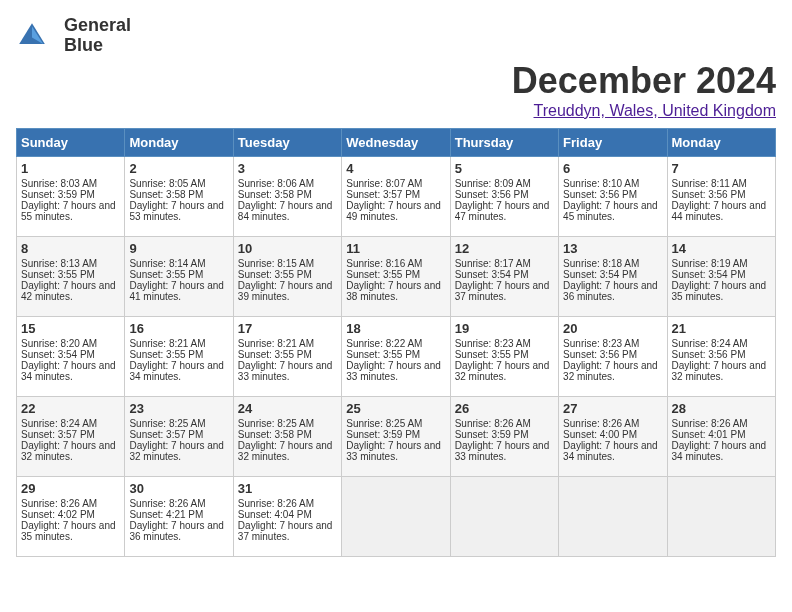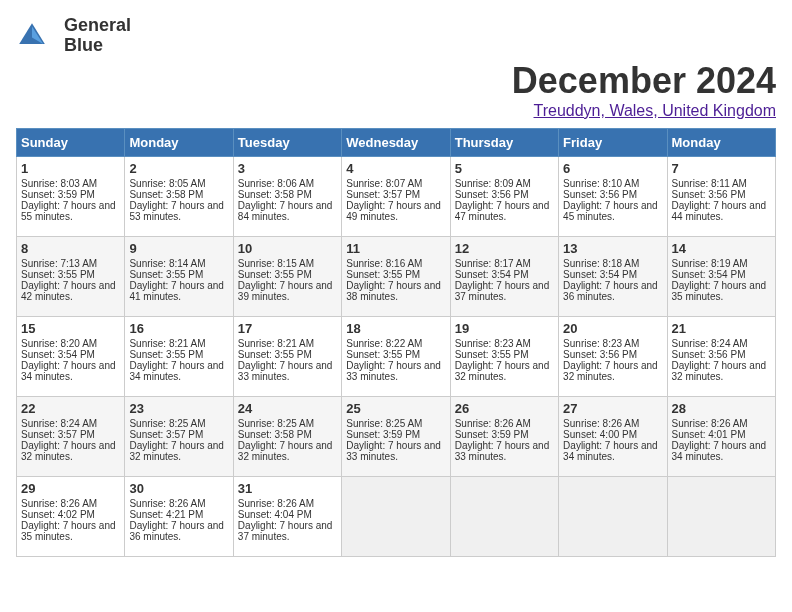--- a/index.html
+++ b/index.html
@@ -112,21 +112,21 @@
       <tr>
         <td><span class="day-num">1</span><span>Sunrise: 8:03 AM</span><br><span>Sunset: 3:59 PM</span><br><span>Daylight: 7 hours and 55 minutes.</span></td>
         <td><span class="day-num">2</span><span>Sunrise: 8:05 AM</span><br><span>Sunset: 3:58 PM</span><br><span>Daylight: 7 hours and 53 minutes.</span></td>
         <td><span class="day-num">3</span><span>Sunrise: 8:06 AM</span><br><span>Sunset: 3:58 PM</span><br><span>Daylight: 7 hours and 84 minutes.</span></td>
         <td><span class="day-num">4</span><span>Sunrise: 8:07 AM</span><br><span>Sunset: 3:57 PM</span><br><span>Daylight: 7 hours and 49 minutes.</span></td>
         <td><span class="day-num">5</span><span>Sunrise: 8:09 AM</span><br><span>Sunset: 3:56 PM</span><br><span>Daylight: 7 hours and 47 minutes.</span></td>
         <td><span class="day-num">6</span><span>Sunrise: 8:10 AM</span><br><span>Sunset: 3:56 PM</span><br><span>Daylight: 7 hours and 45 minutes.</span></td>
         <td><span class="day-num">7</span><span>Sunrise: 8:11 AM</span><br><span>Sunset: 3:56 PM</span><br><span>Daylight: 7 hours and 44 minutes.</span></td>
       </tr>
       <tr>
-        <td><span class="day-num">8</span><span>Sunrise: 7:13 AM</span><br><span>Sunset: 3:55 PM</span><br><span>Daylight: 7 hours and 42 minutes.</span></td>
+        <td><span class="day-num">8</span><span>Sunrise: 8:13 AM</span><br><span>Sunset: 3:55 PM</span><br><span>Daylight: 7 hours and 42 minutes.</span></td>
         <td><span class="day-num">9</span><span>Sunrise: 8:14 AM</span><br><span>Sunset: 3:55 PM</span><br><span>Daylight: 7 hours and 41 minutes.</span></td>
         <td><span class="day-num">10</span><span>Sunrise: 8:15 AM</span><br><span>Sunset: 3:55 PM</span><br><span>Daylight: 7 hours and 39 minutes.</span></td>
         <td><span class="day-num">11</span><span>Sunrise: 8:16 AM</span><br><span>Sunset: 3:55 PM</span><br><span>Daylight: 7 hours and 38 minutes.</span></td>
         <td><span class="day-num">12</span><span>Sunrise: 8:17 AM</span><br><span>Sunset: 3:54 PM</span><br><span>Daylight: 7 hours and 37 minutes.</span></td>
         <td><span class="day-num">13</span><span>Sunrise: 8:18 AM</span><br><span>Sunset: 3:54 PM</span><br><span>Daylight: 7 hours and 36 minutes.</span></td>
         <td><span class="day-num">14</span><span>Sunrise: 8:19 AM</span><br><span>Sunset: 3:54 PM</span><br><span>Daylight: 7 hours and 35 minutes.</span></td>
       </tr>
       <tr>
         <td><span class="day-num">15</span><span>Sunrise: 8:20 AM</span><br><span>Sunset: 3:54 PM</span><br><span>Daylight: 7 hours and 34 minutes.</span></td>
         <td><span class="day-num">16</span><span>Sunrise: 8:21 AM</span><br><span>Sunset: 3:55 PM</span><br><span>Daylight: 7 hours and 34 minutes.</span></td>

